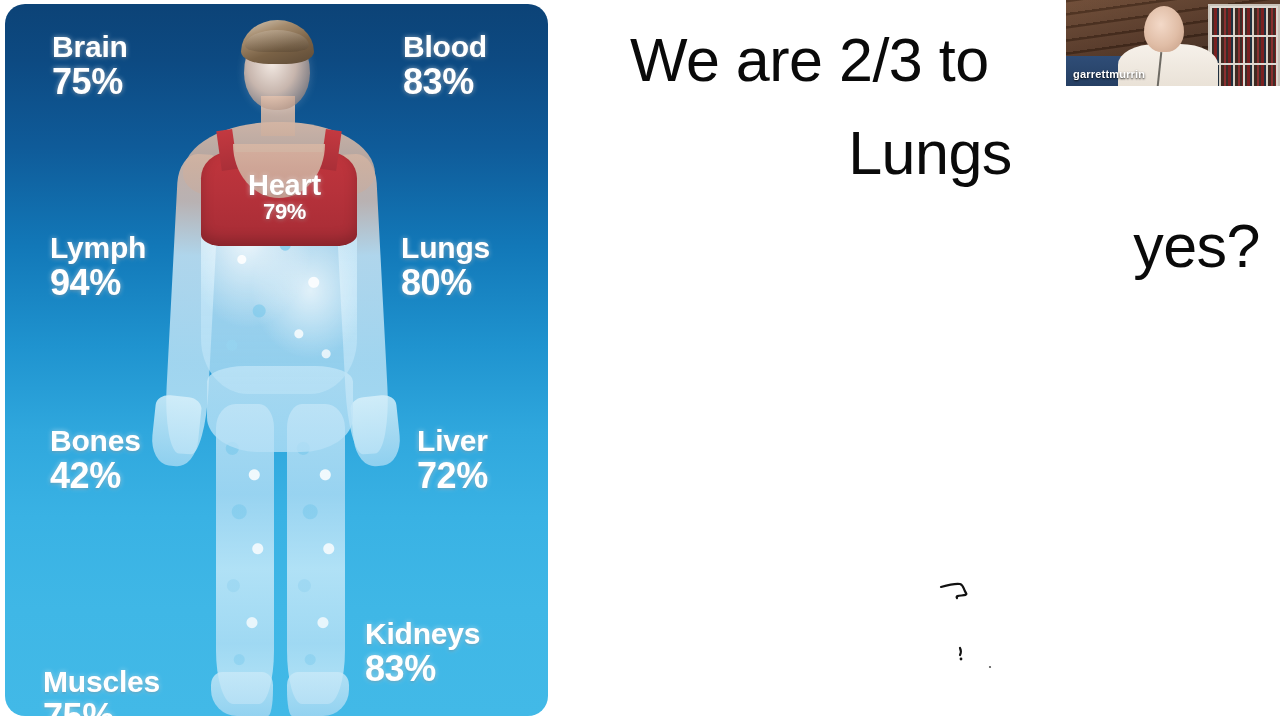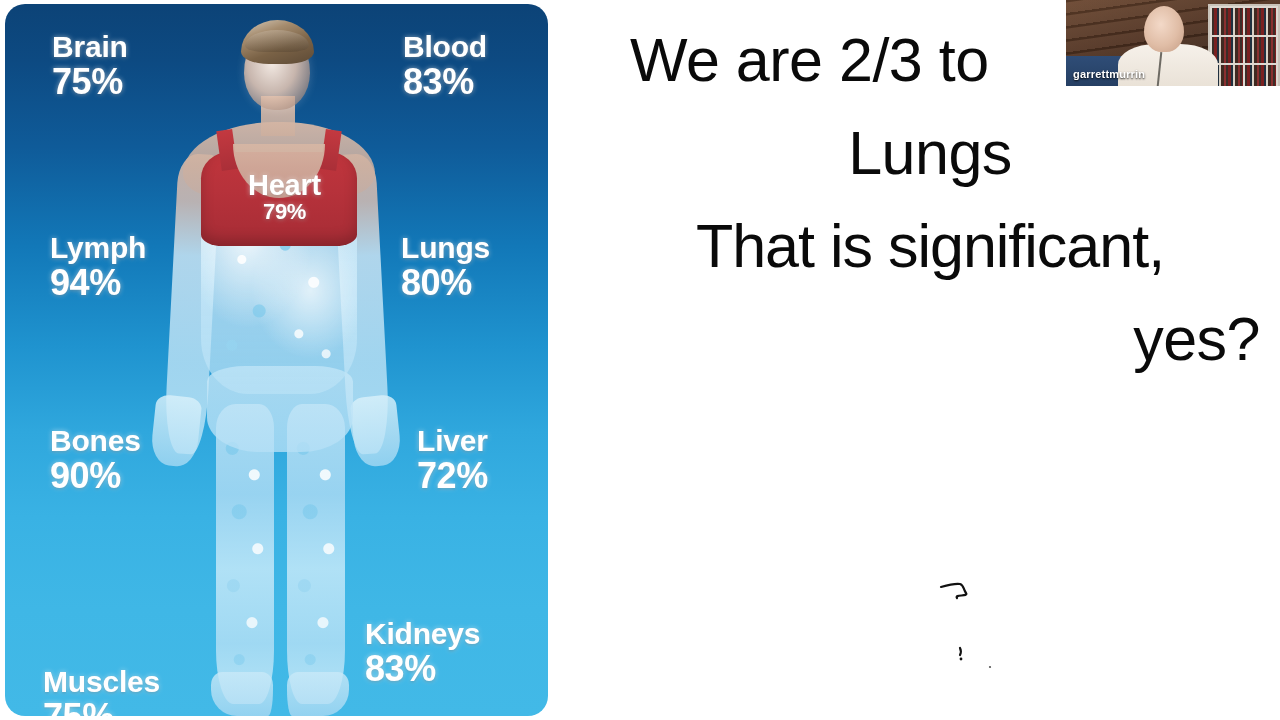--- a/index.html
+++ b/index.html
@@ -369,21 +369,21 @@
       <span class="value">94%</span>
     </div>
 
     <div class="stat lungs">
       <span class="organ">Lungs</span>
       <span class="value">80%</span>
     </div>
 
     <div class="stat bones">
       <span class="organ">Bones</span>
-      <span class="value">90%</span>
+      <span class="value">42%</span>
     </div>
 
     <div class="stat liver">
       <span class="organ">Liver</span>
       <span class="value">72%</span>
     </div>
 
     <div class="stat muscles">
       <span class="organ">Muscles</span>
       <span class="value">75%</span>
@@ -391,21 +391,20 @@
 
     <div class="stat kidneys">
       <span class="organ">Kidneys</span>
       <span class="value">83%</span>
     </div>
   </div>
 
   <div id="slide-text">
     <span class="line line-1">We are 2/3 to</span>
     <span class="line line-2">Lungs</span>
-    <span class="line line-3">That is significant,</span>
     <span class="line line-4">yes?</span>
   </div>
 
   <svg id="ink-layer" viewBox="0 0 1280 720">
     <path d="M941 587 C948 585, 955 583, 960 584 C964 585, 963 589, 966 593 C969 597, 954 594, 957 598" fill="none" stroke="#111111" stroke-width="2.2" stroke-linecap="round"></path>
     <path d="M960 648 C961 650, 961 653, 960 655" fill="none" stroke="#111111" stroke-width="2.2" stroke-linecap="round"></path>
     <circle cx="961" cy="659" r="1.4" fill="#111111"></circle>
     <circle cx="990" cy="667" r="1.1" fill="#555555"></circle>
   </svg>
 

